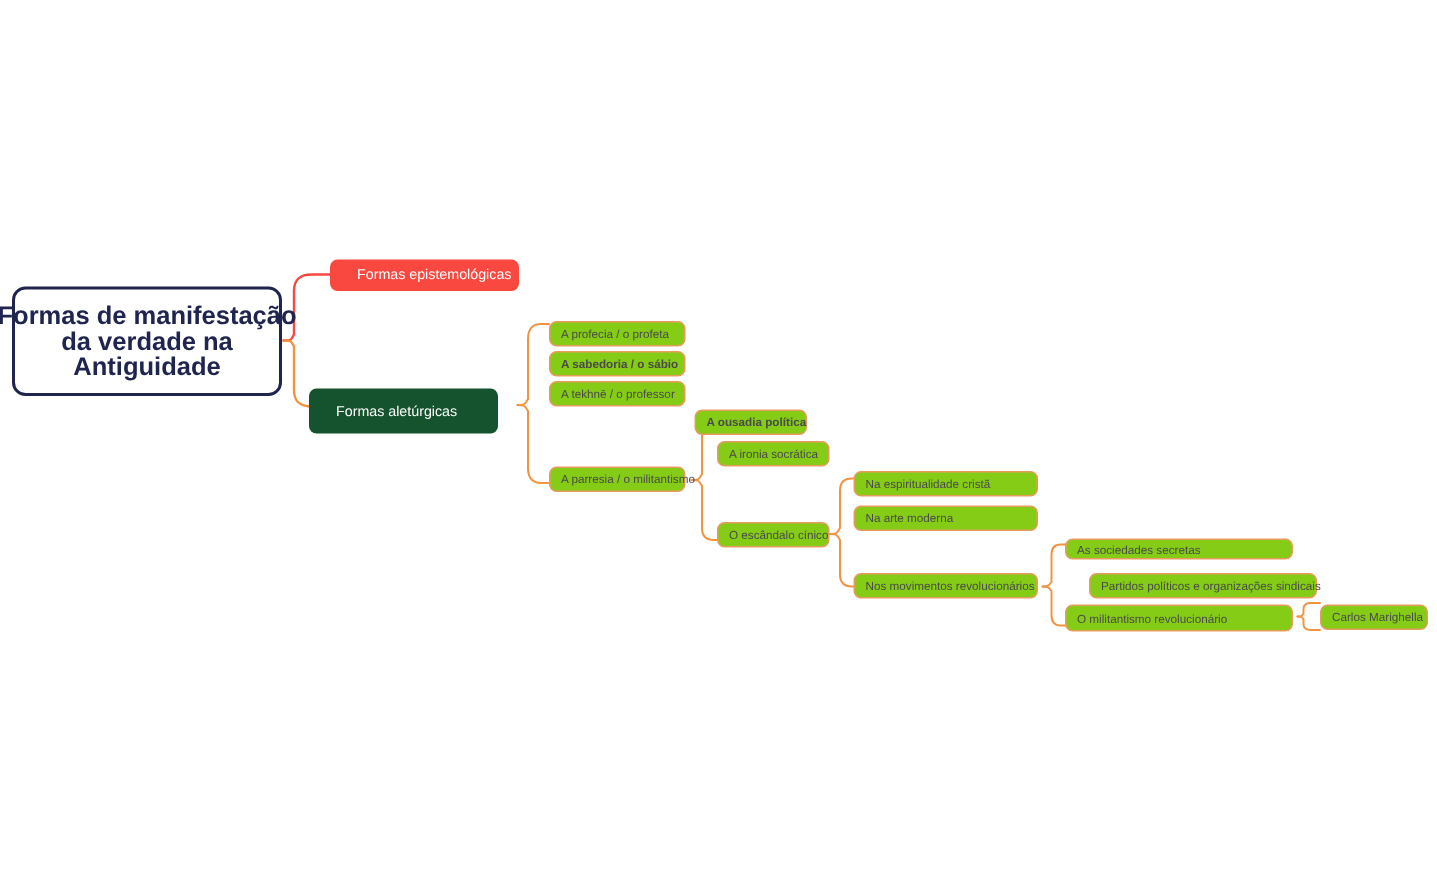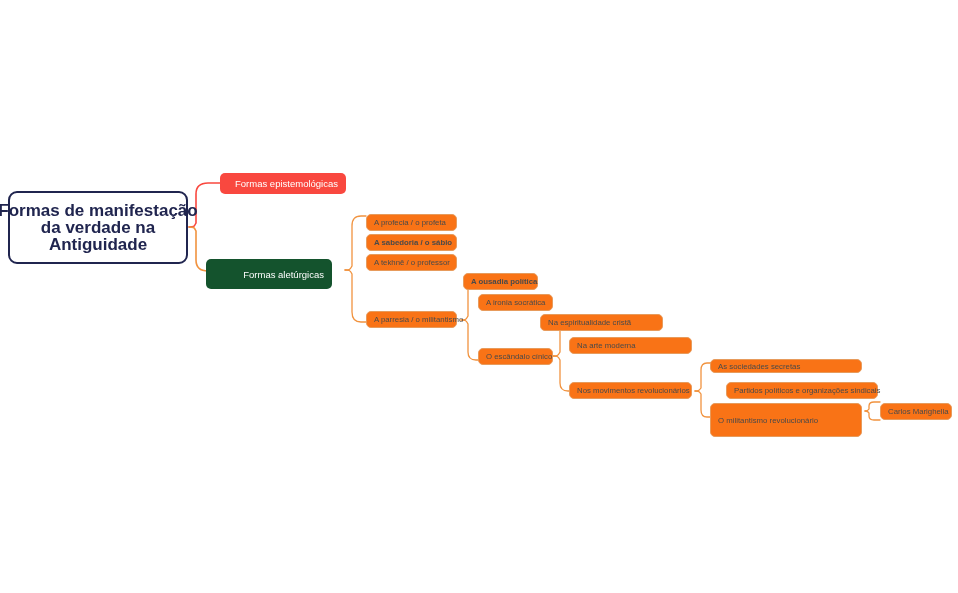--- a/index.html
+++ b/index.html
@@ -30,28 +30,27 @@
     line-height:17px;
     justify-content:center;
     text-align:center;
     padding:6px 10px;
   }
 
   
   .node.filled{
     color:#ffffff;
     font-size:9.5px;
-    padding:0 8px;
+    padding:0 18px;
     border-radius:5px;
-    justify-content:flex-end;
   }
 
   
   .node.outline{
-    background:#f97316;
+    background:#84cc16;
     border:1px solid #e79b5c;
     color:#4a4a4a;
     font-size:7.8px;
     padding:0 7px;
     border-radius:5px;
   }
 
   .brace{position:absolute;}
   .brace svg{display:block;overflow:visible;}
 </style>
@@ -134,37 +133,37 @@
   <div class="node outline" style="left:463px;top:273px;width:75px;height:17px;font-weight:bold;">
     <span>A ousadia política</span>
   </div>
   <div class="node outline" style="left:478px;top:294px;width:75px;height:17px;">
     <span>A ironia socrática</span>
   </div>
   <div class="node outline" style="left:478px;top:348px;width:75px;height:17px;">
     <span>O escândalo cínico</span>
   </div>
 
-  <div class="node outline" style="left:540px;top:314px;width:123px;height:17px;">
+  <div class="node outline" style="left:569px;top:314px;width:123px;height:17px;">
     <span>Na espiritualidade cristã</span>
   </div>
   <div class="node outline" style="left:569px;top:337px;width:123px;height:17px;">
     <span>Na arte moderna</span>
   </div>
   <div class="node outline" style="left:569px;top:382px;width:123px;height:17px;">
     <span>Nos movimentos revolucionários</span>
   </div>
 
   <div class="node outline" style="left:710px;top:359px;width:152px;height:14px;">
     <span>As sociedades secretas</span>
   </div>
   <div class="node outline" style="left:710px;top:382px;width:152px;height:17px;margin-left:16px;">
     <span>Partidos políticos e organizações sindicais</span>
   </div>
-  <div class="node outline" style="left:710px;top:403px;width:152px;height:34px;">
+  <div class="node outline" style="left:710px;top:403px;width:152px;height:18px;">
     <span>O militantismo revolucionário</span>
   </div>
 
   <div class="node outline" style="left:880px;top:403px;width:72px;height:17px;">
     <span>Carlos Marighella</span>
   </div>
 
 </div>
 
 </body></html>

